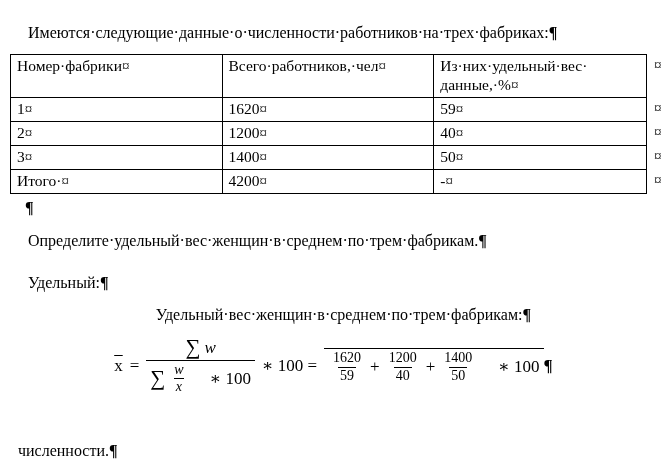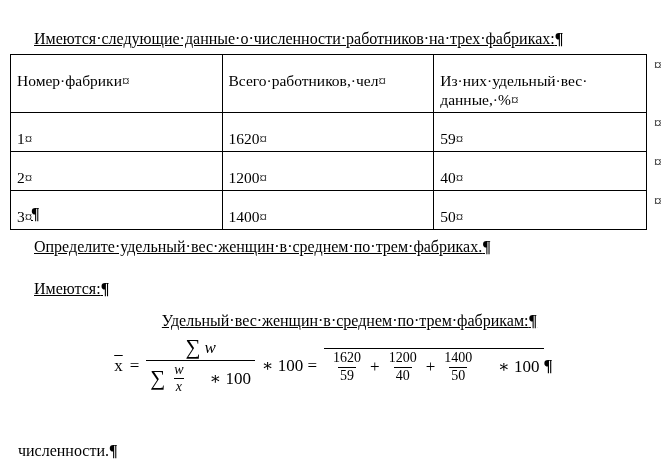--- a/index.html
+++ b/index.html
@@ -1,35 +1,35 @@
 <!DOCTYPE html>
 <html><head>
 <meta charset="utf-8">
 <style>
   html,body{margin:0;padding:0;}
   body{
     width:667px;height:469px;background:#ffffff;color:#000000;
     font-family:"Liberation Serif","DejaVu Serif",serif;
     font-size:16px;position:relative;overflow:hidden;
   }
-  .para{position:absolute;margin:16px;white-space:nowrap;line-height:19px;text-decoration:underline;}
+  .para{position:absolute;margin:10px;white-space:nowrap;line-height:19px;}
   #intro{left:18px;top:13px;}
   #aftertable{left:15px;top:188px;}
   #task{left:18px;top:221px;}
   #solution-label{left:18px;top:263px;}
   #heading{left:0;top:295px;width:667px;text-align:center;}
   #conclusion{position:absolute;left:18px;top:412px;margin:0;line-height:26px;white-space:nowrap;}
   .pilcrow{font-weight:700;}
   .cm{font-size:15px;}
   
   #tablewrap{position:absolute;left:10px;top:54px;}
   table{border-collapse:collapse;table-layout:fixed;}
   td.cell{
     border:1px solid #000;vertical-align:top;
-    padding:16px 6px 2px;font-size:15.5px;line-height:19px;
+    padding:1px 6px 2px;font-size:15.5px;line-height:19px;
     overflow:hidden;white-space:nowrap;
   }
   tr.hdr td.cell{height:39px;white-space:normal;}
   td.endcell{border:none;vertical-align:top;padding:1px 0 0 7px;font-size:15px;line-height:19px;}
   
   #formula{
     position:absolute;left:0;top:329px;width:667px;height:74px;
     display:flex;justify-content:center;align-items:center;
     font-size:17px;line-height:1.25;
   }
@@ -79,29 +79,35 @@
           <td class="cell"><span>1200</span><span class="cm">¤</span></td>
           <td class="cell"><span>40</span><span class="cm">¤</span></td>
           <td class="endcell"><span class="cm">¤</span></td>
         </tr>
         <tr>
           <td class="cell"><span>3</span><span class="cm">¤</span></td>
           <td class="cell"><span>1400</span><span class="cm">¤</span></td>
           <td class="cell"><span>50</span><span class="cm">¤</span></td>
           <td class="endcell"><span class="cm">¤</span></td>
         </tr>
+        <tr>
+          <td class="cell"><span>Итого·</span><span class="cm">¤</span></td>
+          <td class="cell"><span>4200</span><span class="cm">¤</span></td>
+          <td class="cell"><span>-</span><span class="cm">¤</span></td>
+          <td class="endcell"><span class="cm">¤</span></td>
+        </tr>
       </tbody>
     </table>
   </div>
 
   <p class="para" id="aftertable"><span class="pilcrow">¶</span></p>
 
-  <p class="para" id="task"><span>Определите·удельный·вес·женщин·в·среднем·по·трем·фабриках.</span><span class="pilcrow">¶</span></p>
+  <p class="para" id="task"><span>Определите·удельный·вес·женщин·в·среднем·по·трем·фабрикам.</span><span class="pilcrow">¶</span></p>
 
-  <p class="para" id="solution-label"><span>Имеются:</span><span class="pilcrow">¶</span></p>
+  <p class="para" id="solution-label"><span>Удельный:</span><span class="pilcrow">¶</span></p>
 
   <p class="para" id="heading"><span>Удельный·вес·женщин·в·среднем·по·трем·фабрикам:</span><span class="pilcrow">¶</span></p>
 
   <div id="formula">
     <span class="xbar">x</span>
     <span class="op">=</span>
     <span class="frac">
       <span class="fnum">
           <span class="sum">∑</span>
           <span class="mvar">w</span>

